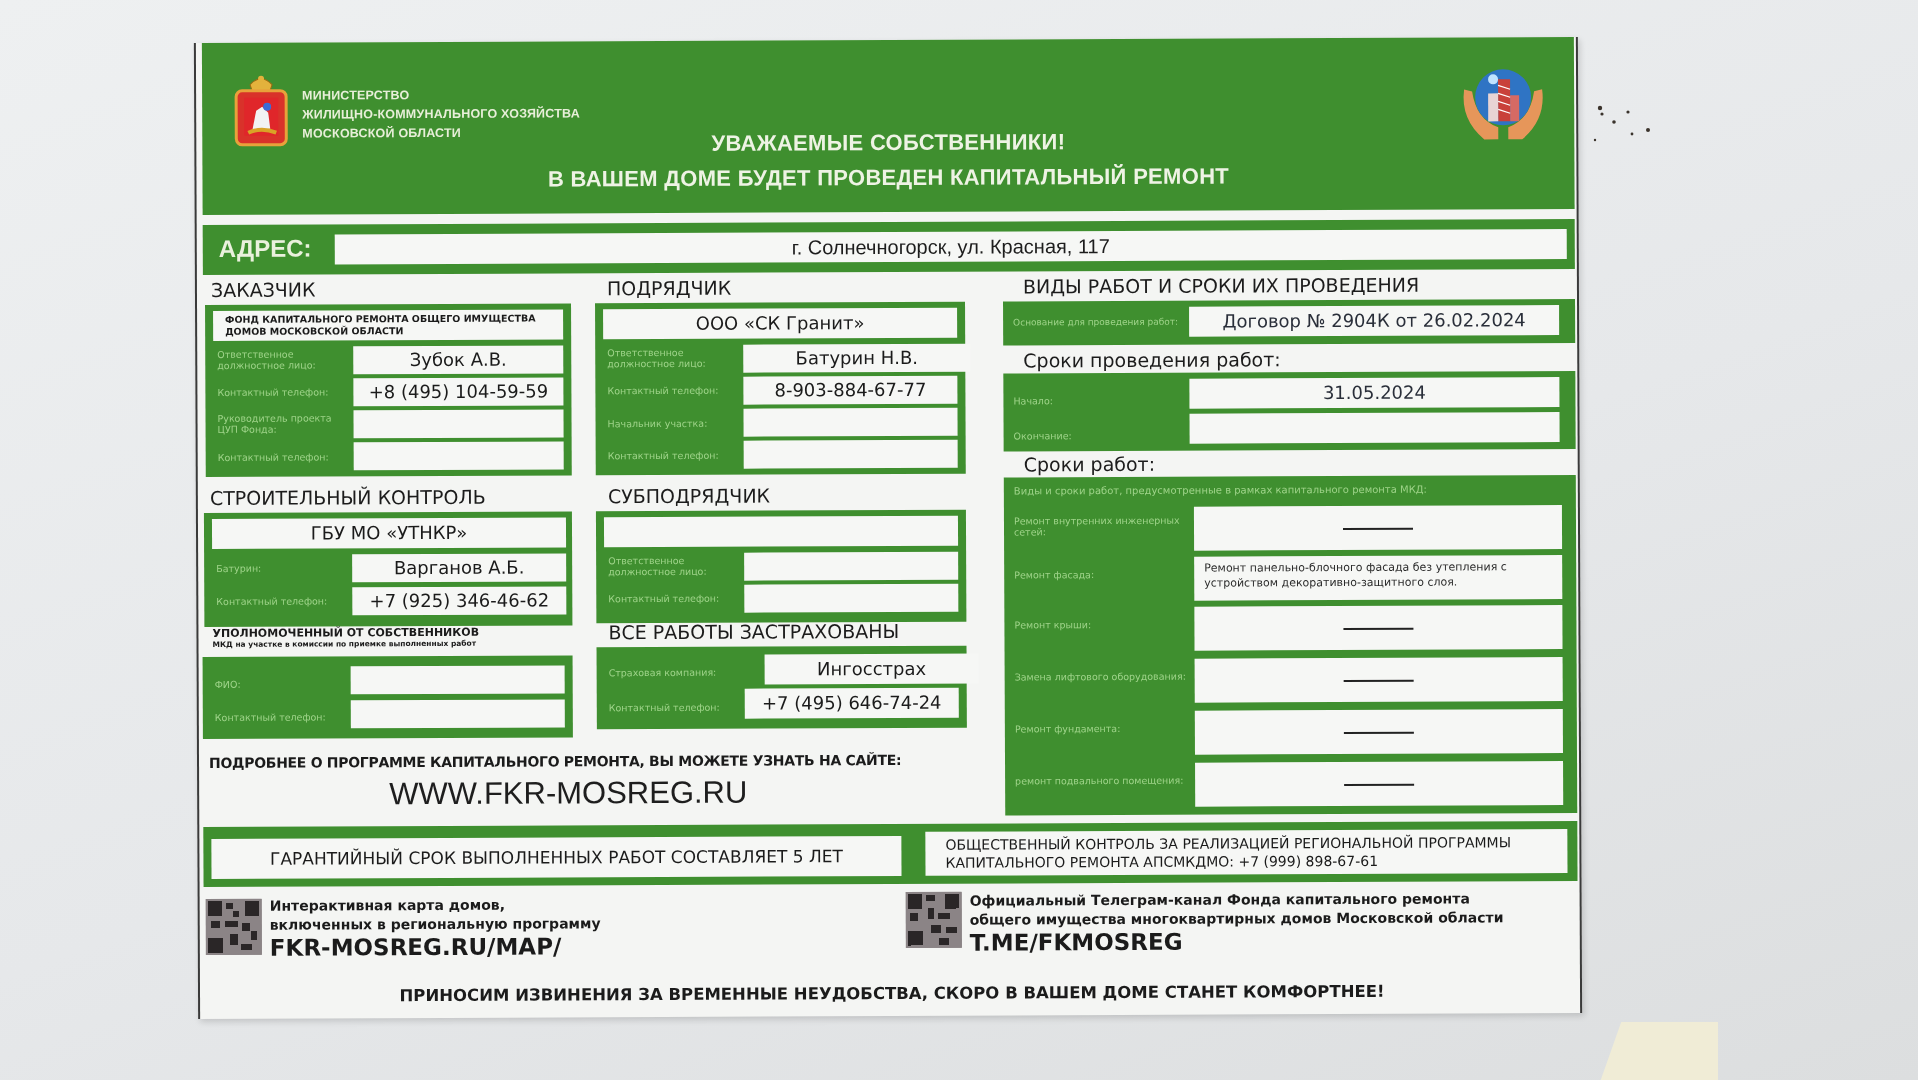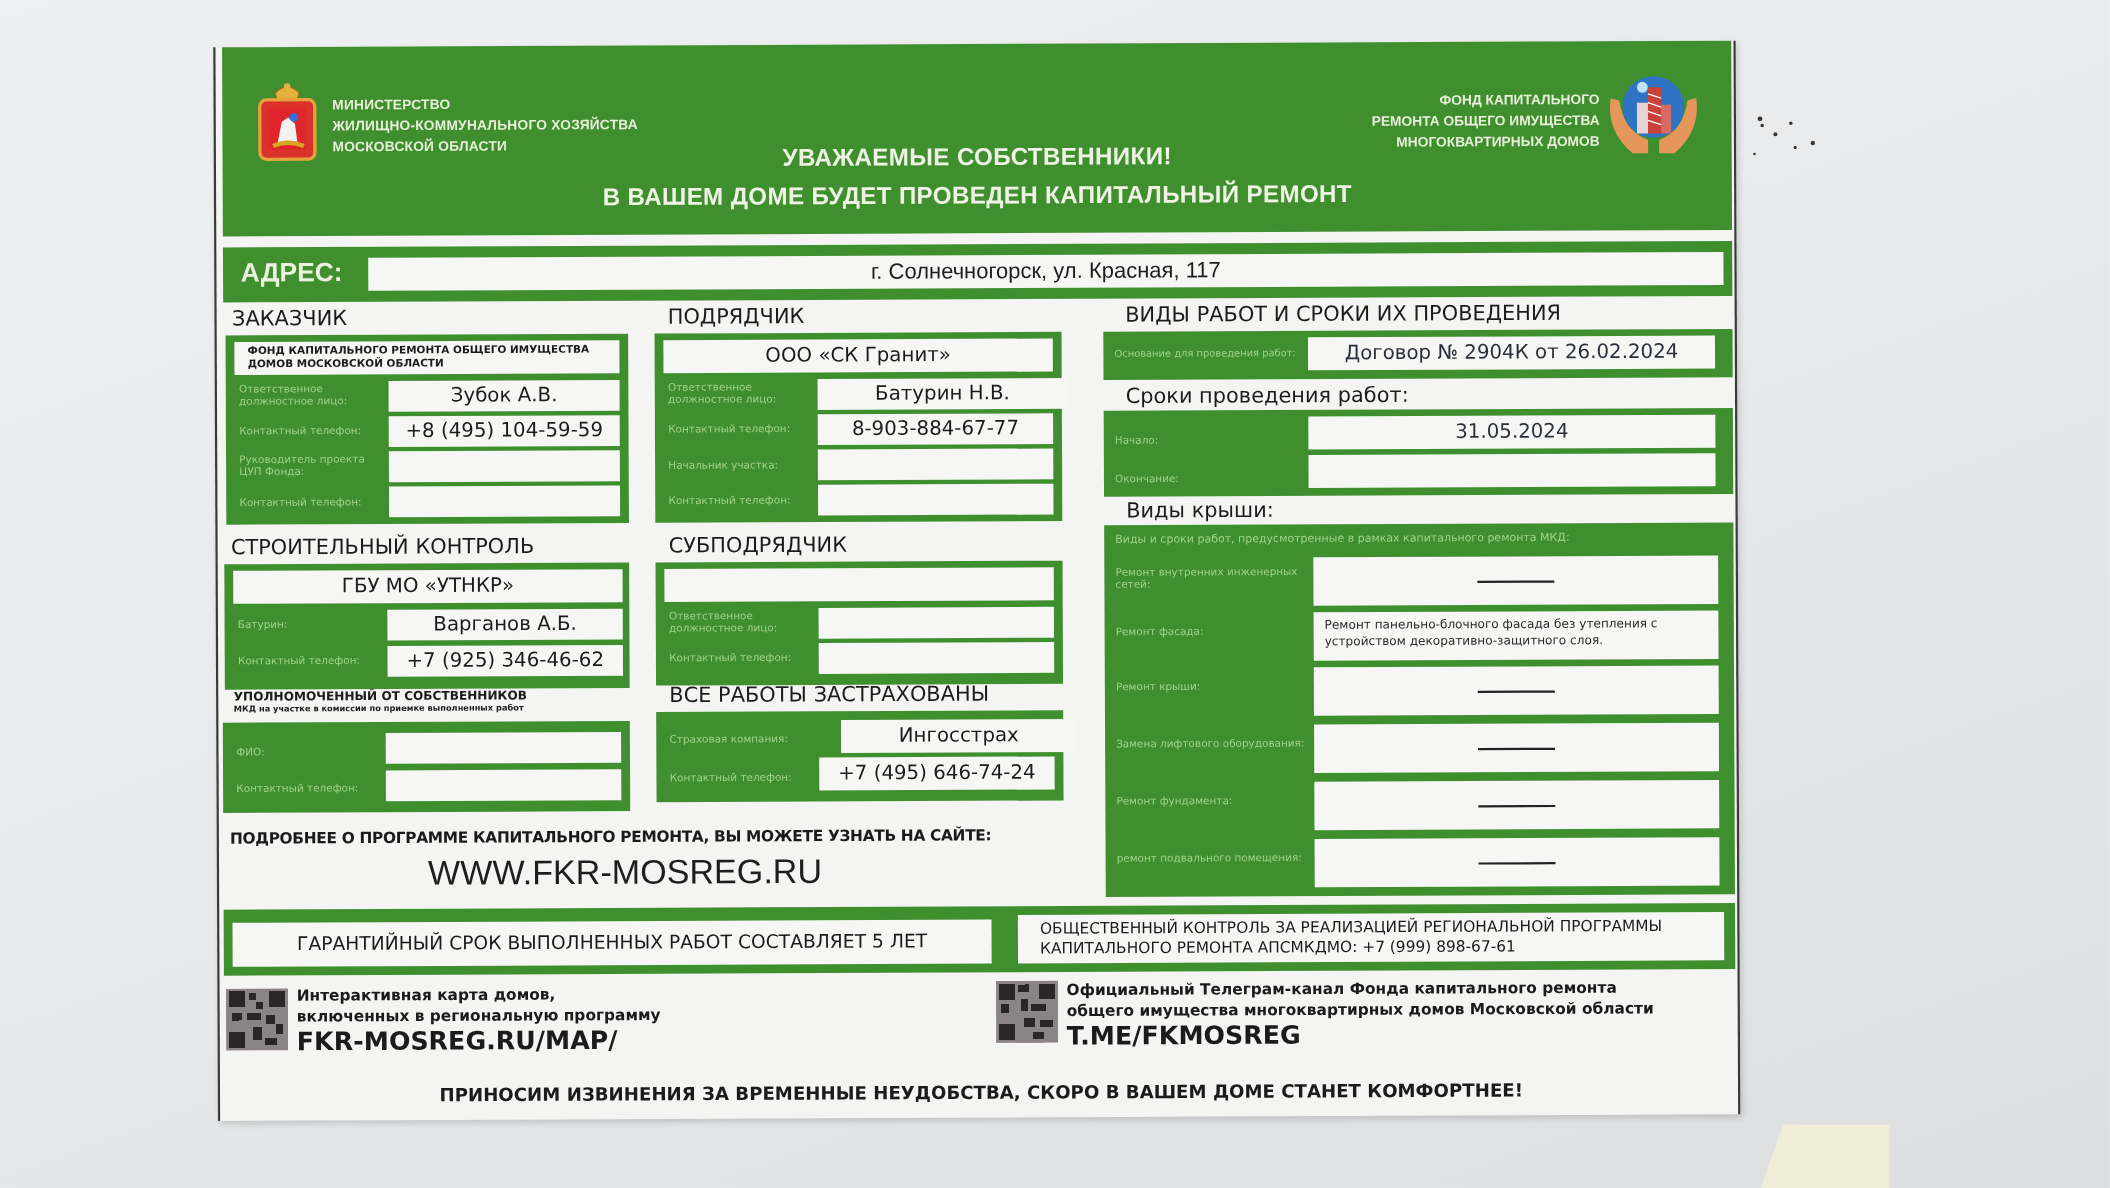--- a/index.html
+++ b/index.html
@@ -66,25 +66,20 @@
       <circle cx="35" cy="36" r="4" fill="#3a6cd8"></circle>
       <path d="M16 62 Q29 56 44 62" stroke="#d9a326" stroke-width="4" fill="none"></path>
     </svg>
     <div class="ministry">
       <div>МИНИСТЕРСТВО</div>
       <div>ЖИЛИЩНО-КОММУНАЛЬНОГО ХОЗЯЙСТВА</div>
       <div>МОСКОВСКОЙ ОБЛАСТИ</div>
     </div>
     <div class="title title1">УВАЖАЕМЫЕ СОБСТВЕННИКИ!</div>
     <div class="title title2">В ВАШЕМ ДОМЕ БУДЕТ ПРОВЕДЕН КАПИТАЛЬНЫЙ РЕМОНТ</div>
-    <div class="fund">
-      <div>ФОНД КАПИТАЛЬНОГО</div>
-      <div>РЕМОНТА ОБЩЕГО ИМУЩЕСТВА</div>
-      <div>МНОГОКВАРТИРНЫХ ДОМОВ</div>
-    </div>
     <svg class="fund-logo" viewBox="0 0 90 90">
       <path d="M6 30 Q2 60 26 80 L40 80 L40 68 Q18 60 14 32 Z" fill="#e6965a"></path>
       <path d="M84 30 Q88 60 64 80 L50 80 L50 68 Q72 60 76 32 Z" fill="#e6965a"></path>
       <circle cx="45" cy="38" r="28" fill="#2f74c4"></circle>
       <circle cx="35" cy="20" r="5" fill="#bfe3ff"></circle>
       <rect x="40" y="20" width="12" height="42" fill="#c9413a"></rect>
       <rect x="30" y="34" width="10" height="28" fill="#e8d4d4"></rect>
       <rect x="52" y="36" width="9" height="26" fill="#d66a64"></rect>
       <g stroke="#fff" stroke-width="1.2">
           <line x1="40" y1="26" x2="52" y2="30"></line>
@@ -168,21 +163,21 @@
     <div class="flabel" style="left:10px;top:16px;font-size:9px;">Основание для проведения работ:</div>
     <div class="fbox" style="left:186px;top:6px;width:370px;height:30px;font-size:18px;line-height:30px;color:#2a2f3a;">Договор № 2904К от 26.02.2024</div>
   </div>
   <div class="sec-title" style="left:826px;top:310px;">Сроки проведения работ:</div>
   <div class="panel" style="left:806px;top:334px;width:572px;height:78px;">
     <div class="flabel" style="left:10px;top:22px;">Начало:</div>
     <div class="fbox" style="left:186px;top:6px;width:370px;height:30px;font-size:18px;line-height:30px;color:#2a2f3a;">31.05.2024</div>
     <div class="flabel" style="left:10px;top:57px;">Окончание:</div>
     <div class="fbox" style="left:186px;top:41px;width:370px;height:30px;"></div>
   </div>
-  <div class="sec-title" style="left:826px;top:414px;">Виды крыши:</div>
+  <div class="sec-title" style="left:826px;top:414px;">Сроки работ:</div>
   <div class="panel" style="left:806px;top:438px;width:572px;height:338px;">
     <div class="flabel" style="left:10px;top:8px;font-size:10px;">Виды и сроки работ, предусмотренные в рамках капитального ремонта МКД:</div>
 
     <div class="flabel" style="left:10px;top:38px;width:180px;">Ремонт внутренних инженерных сетей:</div>
     <div class="fbox" style="left:190px;top:30px;width:368px;height:44px;line-height:44px;font-size:16px;"><span class="dash"></span></div>
 
     <div class="flabel" style="left:10px;top:92px;">Ремонт фасада:</div>
     <div class="fbox" style="left:190px;top:80px;width:368px;height:44px;text-align:left;padding:4px 10px;font-size:11px;line-height:15px;color:#2a2a2a;">Ремонт панельно-блочного фасада без утепления с устройством декоративно-защитного слоя.</div>
 
     <div class="flabel" style="left:10px;top:142px;text-align:right;">Ремонт крыши:</div>

